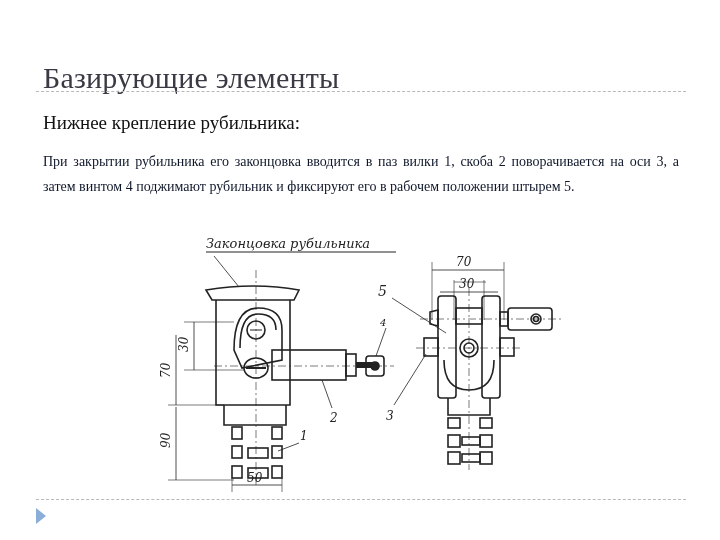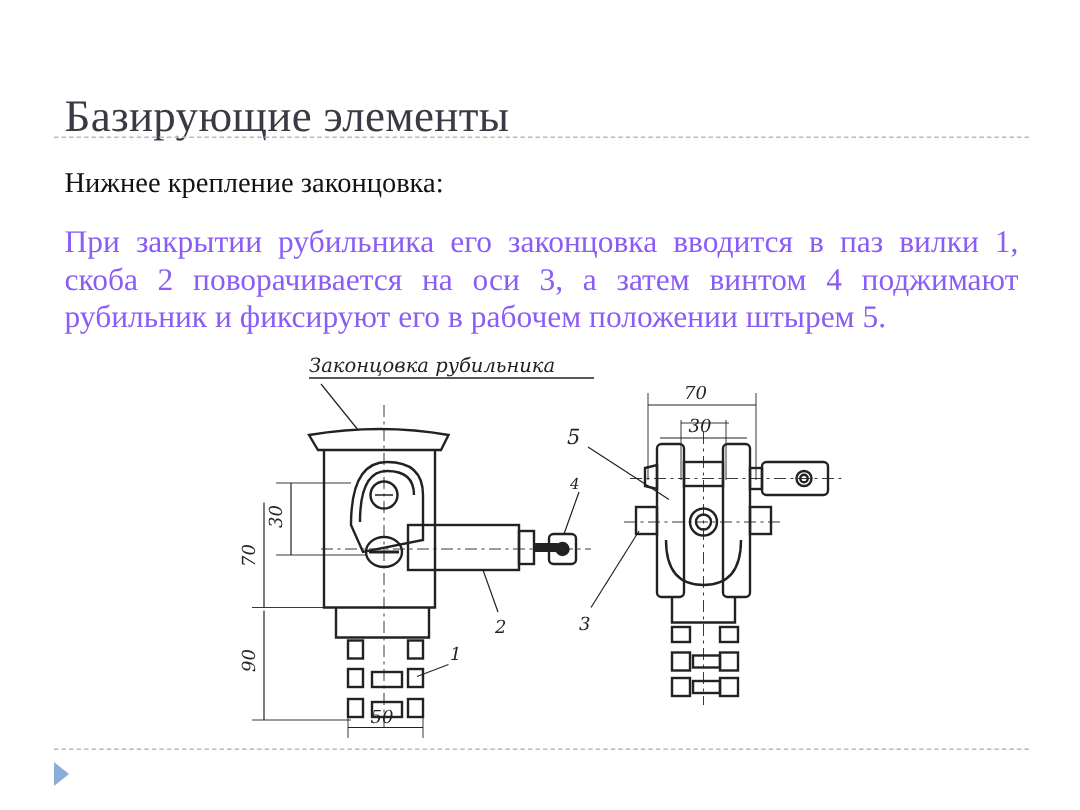--- a/index.html
+++ b/index.html
@@ -2,32 +2,32 @@
 <html><head>
   <meta charset="utf-8">
   <style>
     html, body { margin: 0; padding: 0; background: #ffffff; }
     body { width: 720px; height: 540px; position: relative; overflow: hidden; font-family: "DejaVu Serif", "Liberation Serif", serif; color: #222; }
     .title { position: absolute; left: 43px; top: 46px; font-size: 30px; color: #3a3a44; font-family: "Liberation Serif", "DejaVu Serif", serif; letter-spacing: 0.2px; margin-top: 15px; }
     .rule { position: absolute; left: 36px; width: 650px; height: 0; border-top: 1px dashed #b9b9b9; }
     .rule.top { top: 91px; }
     .rule.bottom { top: 499px; }
     .subtitle { position: absolute; left: 43px; top: 112px; font-size: 19px; color: #111; font-family: "Liberation Serif", "DejaVu Serif", serif; }
-    .body { position: absolute; left: 43px; top: 149px; width: 636px; font-size: 21px; line-height: 25px; text-align: justify; color: #8b5cf6; font-family: "Liberation Serif", "DejaVu Serif", serif; }
+    .body { position: absolute; left: 43px; top: 149px; width: 636px; font-size: 14px; line-height: 25px; text-align: justify; color: #0f172a; font-family: "Liberation Serif", "DejaVu Serif", serif; }
     .drawing { position: absolute; left: 154px; top: 230px; width: 460px; height: 262px; }
     .drawing svg { width: 100%; height: 100%; }
     .drawing text { font-family: "DejaVu Serif", serif; font-style: italic; fill: #222; }
     .bullet { position: absolute; left: 36px; top: 508px; width: 0; height: 0; border-top: 8px solid transparent; border-bottom: 8px solid transparent; border-left: 10px solid #8aaed8; }
   </style>
 </head>
 <body>
 
 <div class="title">Базирующие элементы</div>
 <div class="rule top"></div>
-<div class="subtitle">Нижнее крепление законцовка:</div>
+<div class="subtitle">Нижнее крепление рубильника:</div>
 <div class="body">При закрытии рубильника его законцовка вводится в паз вилки 1, скоба 2 поворачивается на оси 3, а затем винтом 4 поджимают рубильник и фиксируют его в рабочем положении штырем 5.</div>
 
 <div class="drawing">
   <svg viewBox="0 0 460 262" xmlns="http://www.w3.org/2000/svg" stroke="#222" fill="none" stroke-width="1.6">
 
     <text x="52" y="18" font-size="13" stroke="none">Законцовка рубильника</text>
     <line x1="52" y1="22" x2="242" y2="22" stroke-width="1"></line>
     <line x1="60" y1="26" x2="85" y2="57" stroke-width="0.8"></line>
 
     <g>

